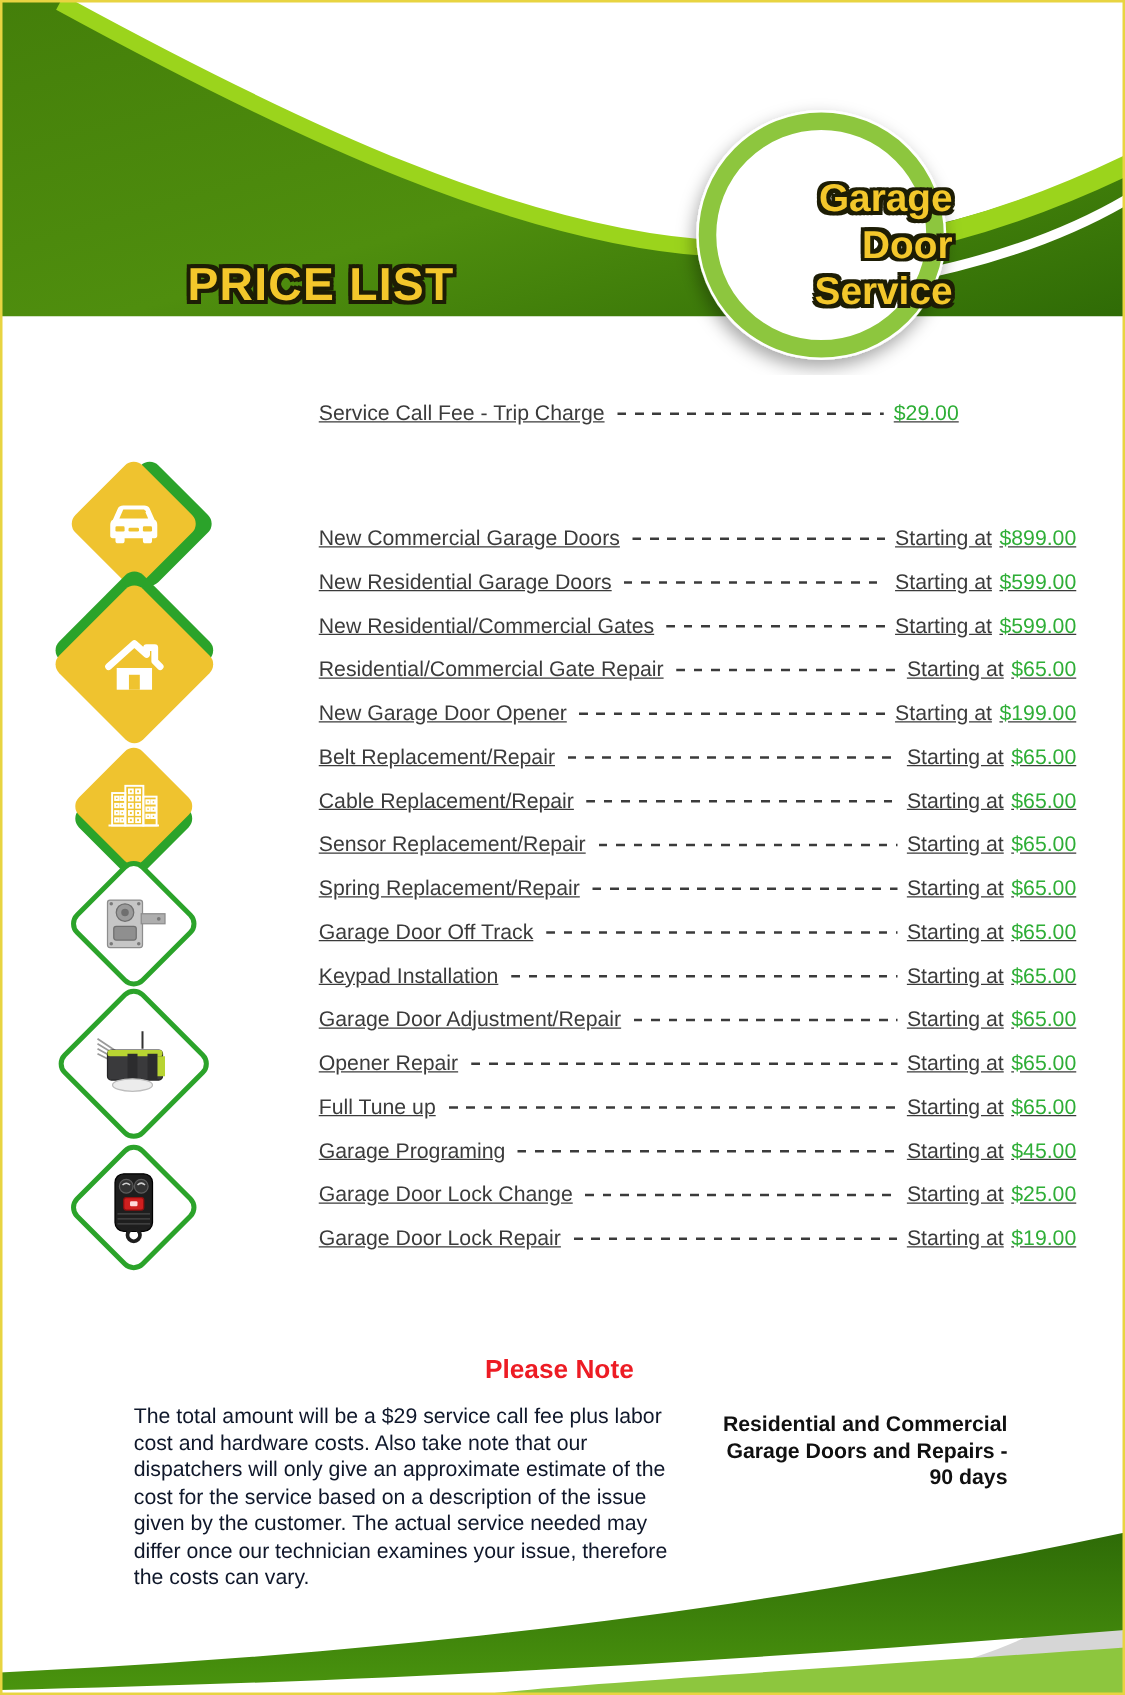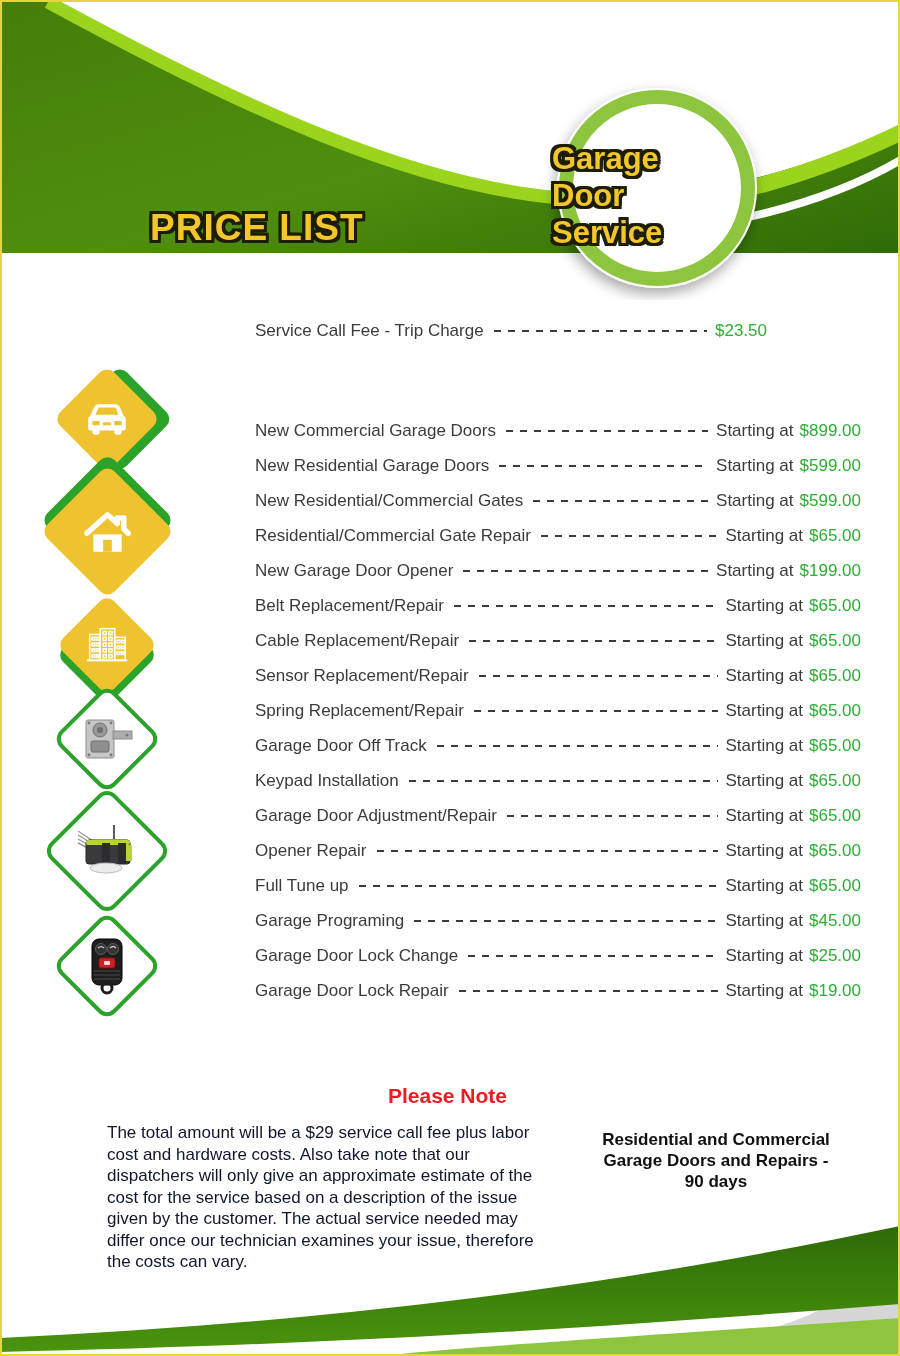--- a/index.html
+++ b/index.html
@@ -8,49 +8,49 @@
   .frame{position:absolute;inset:0;border:2px solid #e8d441;pointer-events:none;z-index:60;}
 
   
   .header{position:absolute;top:0;left:0;width:900px;height:300px;z-index:5;}
   .header svg{position:absolute;top:0;left:0;}
   .outline-yellow{color:#f3c72b;font-weight:bold;
     text-shadow:-3px -3px 0 #1d1d05,3px -3px 0 #1d1d05,-3px 3px 0 #1d1d05,3px 3px 0 #1d1d05,
                 -3px 0 0 #1d1d05,3px 0 0 #1d1d05,0 -3px 0 #1d1d05,0 3px 0 #1d1d05,
                 -2px -2px 0 #1d1d05,2px 2px 0 #1d1d05,2px -2px 0 #1d1d05,-2px 2px 0 #1d1d05;}
   .price-list-title{position:absolute;left:150px;top:207px;font-size:37px;letter-spacing:1px;z-index:8;}
-  .badge-text{position:absolute;left:552px;top:140px;width:210px;text-align:left;
+  .badge-text{position:absolute;left:552px;top:140px;width:210px;text-align:right;
               font-size:31px;line-height:37px;z-index:8;}
 
   
   .diamond{position:absolute;transform:rotate(45deg);border-radius:10px;}
   .diamond .green-back{position:absolute;inset:0;background:#2ba32a;border-radius:10px;z-index:0;}
   .diamond .face{position:absolute;inset:0;border-radius:10px;z-index:1;
                  display:flex;align-items:center;justify-content:center;}
   .diamond .face>.holder{transform:rotate(-45deg);display:flex;align-items:center;justify-content:center;}
   .d-yellow .face{background:#efc32f;}
   .d-photo .face{background:#ffffff;border:4px solid #2ba32a;border-radius:12px;}
 
   
-  .fee-row,.row{display:flex;align-items:center;color:#3b3b3b;font-size:17px;}
+  .fee-row,.row{display:flex;align-items:center;color:#3b3b3b;font-size:17px;text-decoration:underline;}
   .fee-row{position:absolute;left:255px;top:318px;width:512px;height:26px;}
   .rows{position:absolute;left:255px;top:413px;width:606px;}
   .row{height:35px;}
   .leader{flex:1;height:2px;margin:0 8px 0 10px;align-self:center;
           background:repeating-linear-gradient(90deg,#3b3b3b 0 7px,transparent 7px 14px);}
   .prefix{white-space:nowrap;margin-right:6px;}
   .price{white-space:nowrap;color:#2eae36;}
 
   
   .note-title{position:absolute;top:1084px;font-size:21px;font-weight:bold;color:#ed1c24;text-align:right;}
   #please-note-title{left:107px;width:400px;}
   #warranty-title{left:568px;width:250px;}
   .note-body{position:absolute;left:107px;top:1122px;width:446px;font-size:17px;line-height:21.5px;color:#0f172a;}
-  .warranty-body{position:absolute;left:598px;top:1129px;width:236px;font-size:17px;line-height:21px;
-                 font-weight:bold;color:#101010;text-align:center;}
+  .warranty-body{position:absolute;left:570px;top:1129px;width:236px;font-size:17px;line-height:21px;
+                 font-weight:bold;color:#101010;text-align:right;}
 
   
   .bottom-swoosh{position:absolute;left:0;bottom:0;width:900px;height:170px;z-index:2;}
 </style>
 </head>
 <body>
 
 <div class="page">
 
   <div class="header">
@@ -209,21 +209,21 @@
         <rect x="19" y="24" width="6" height="4" rx="1" fill="#ffd9d9"></rect>
         <circle cx="22" cy="51" r="5" fill="none" stroke="#1e1e1e" stroke-width="3"></circle>
       </svg>
     </div>
       </div>
   </div>
 
   <div class="fee-row">
     <span>Service Call Fee - Trip Charge</span>
     <span class="leader"></span>
-    <span class="price">$23.50</span>
+    <span class="price">$29.00</span>
   </div>
 
   <div class="rows" id="rows">
     <div class="row">
       <span class="lbl">New Commercial Garage Doors</span>
       <span class="leader"></span>
       <span class="prefix">Starting at</span>
       <span class="price">$899.00</span>
     </div>
 

